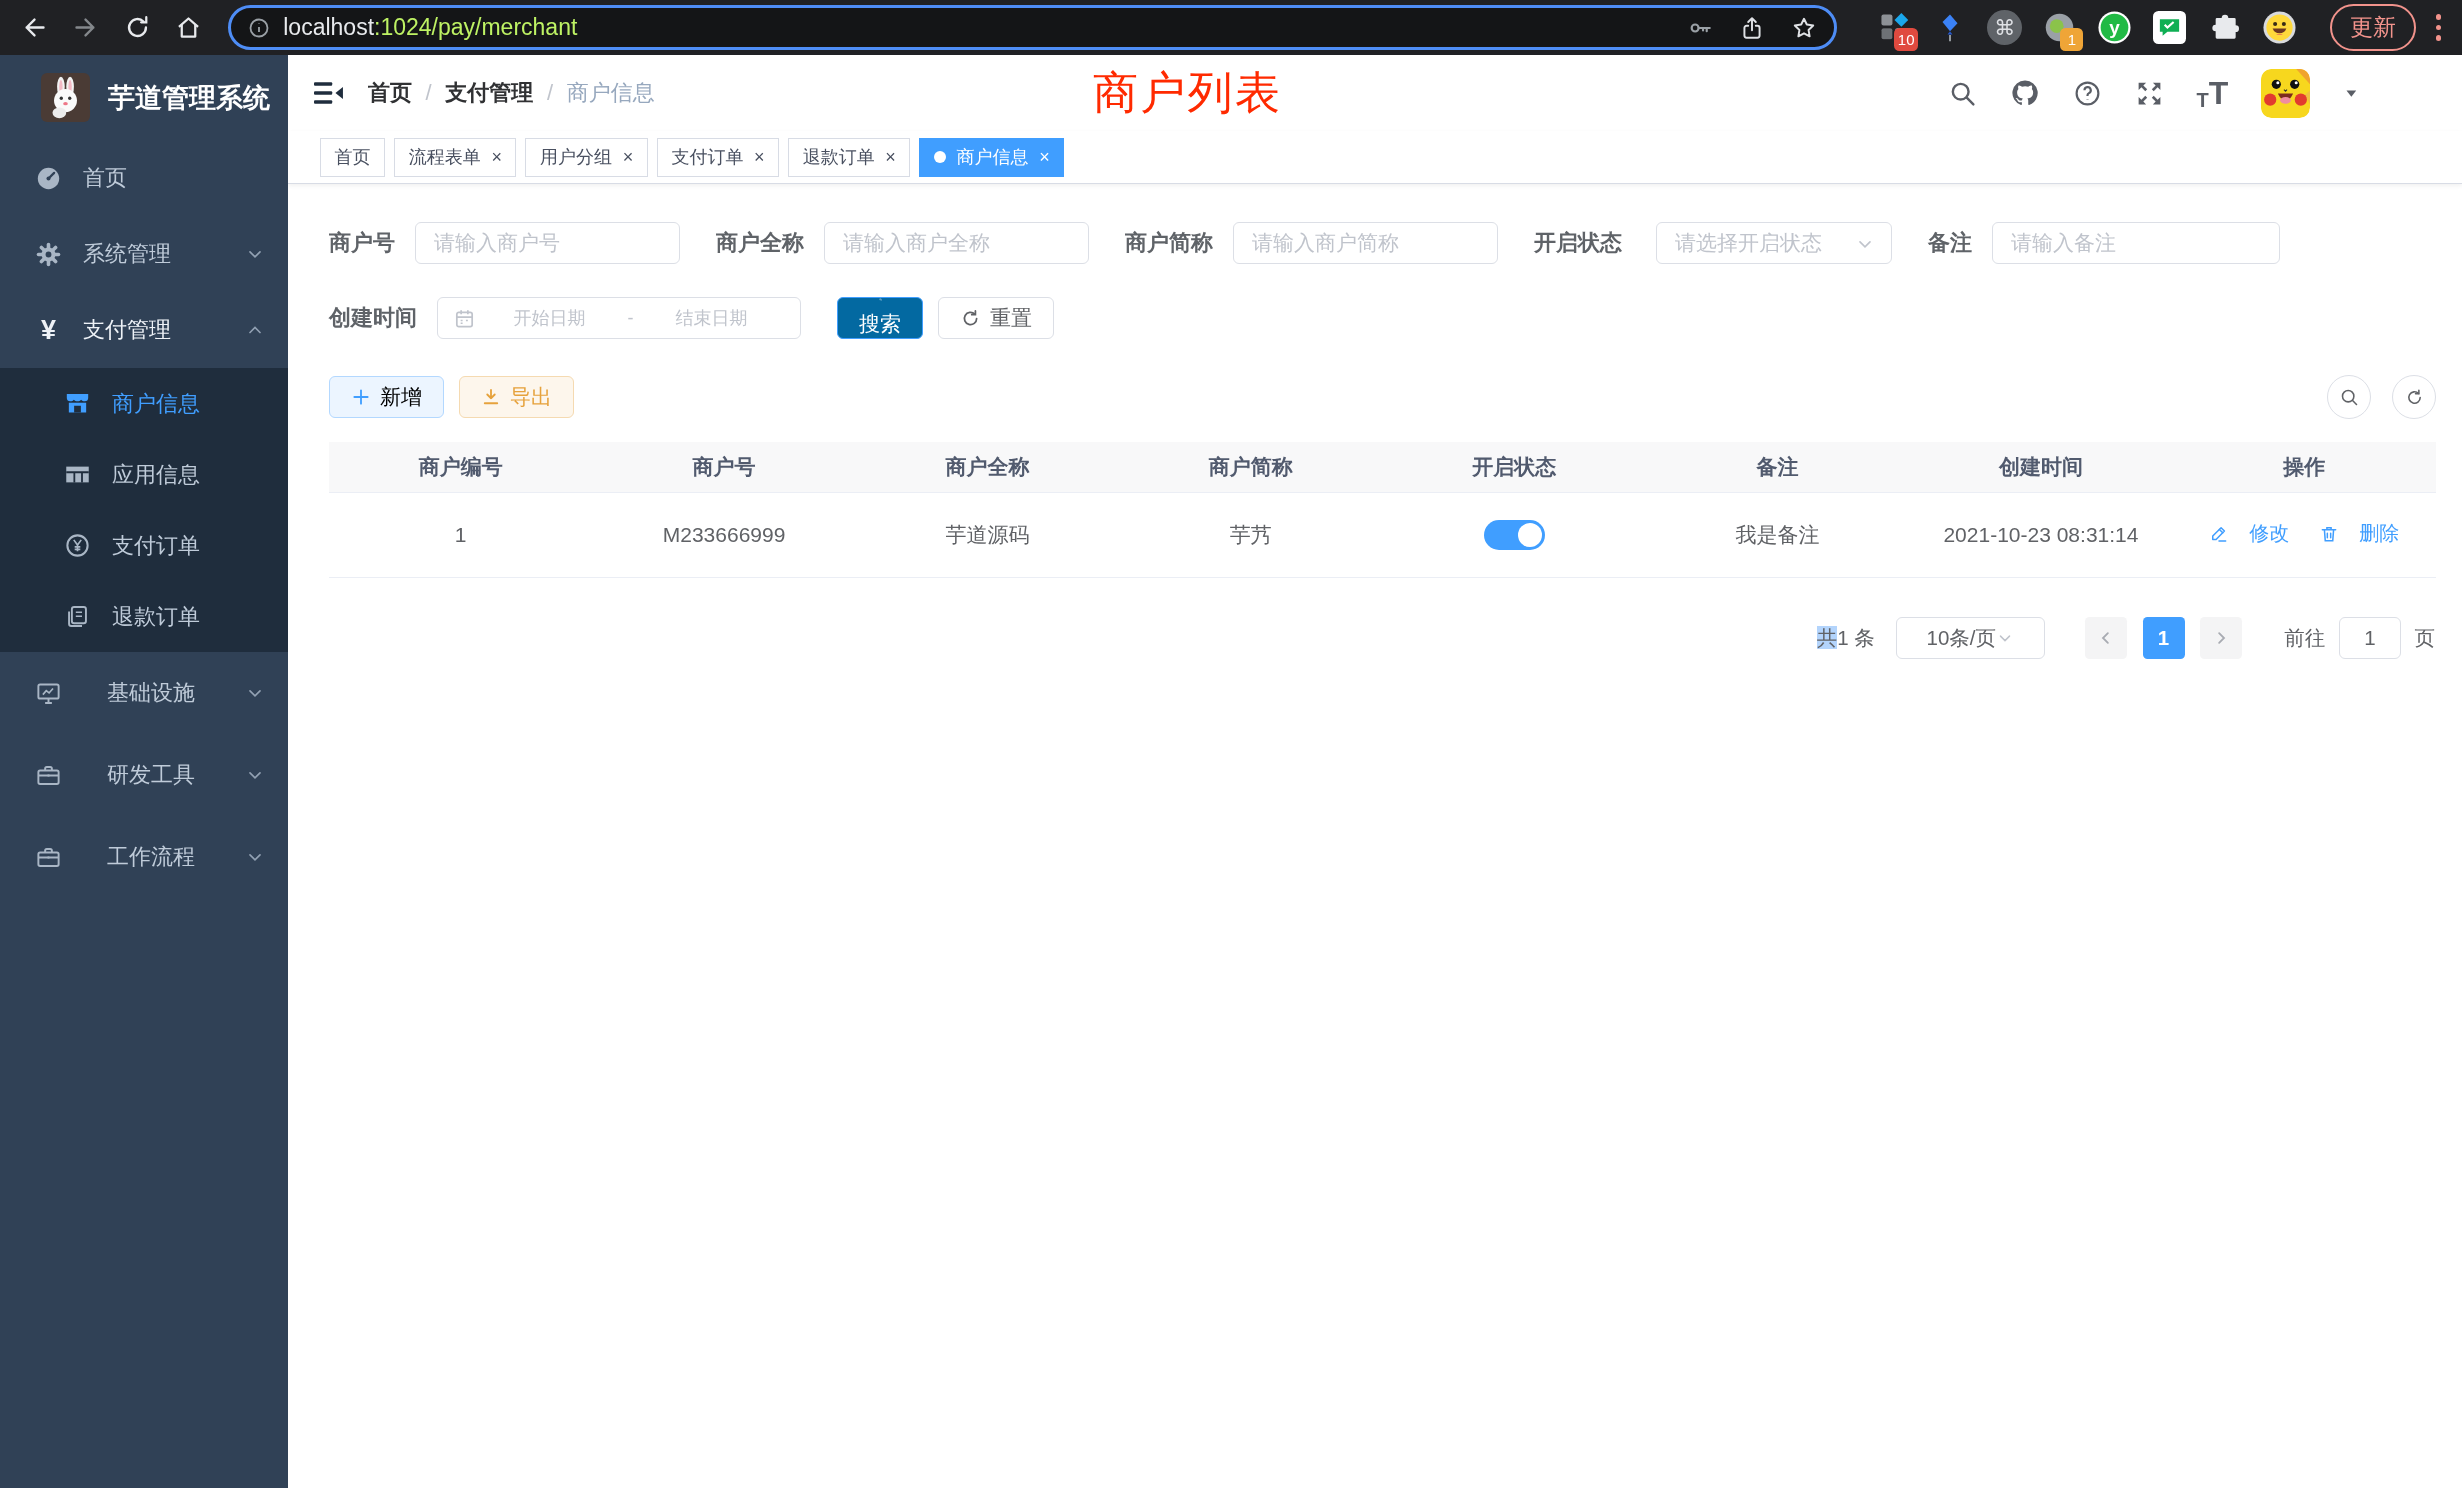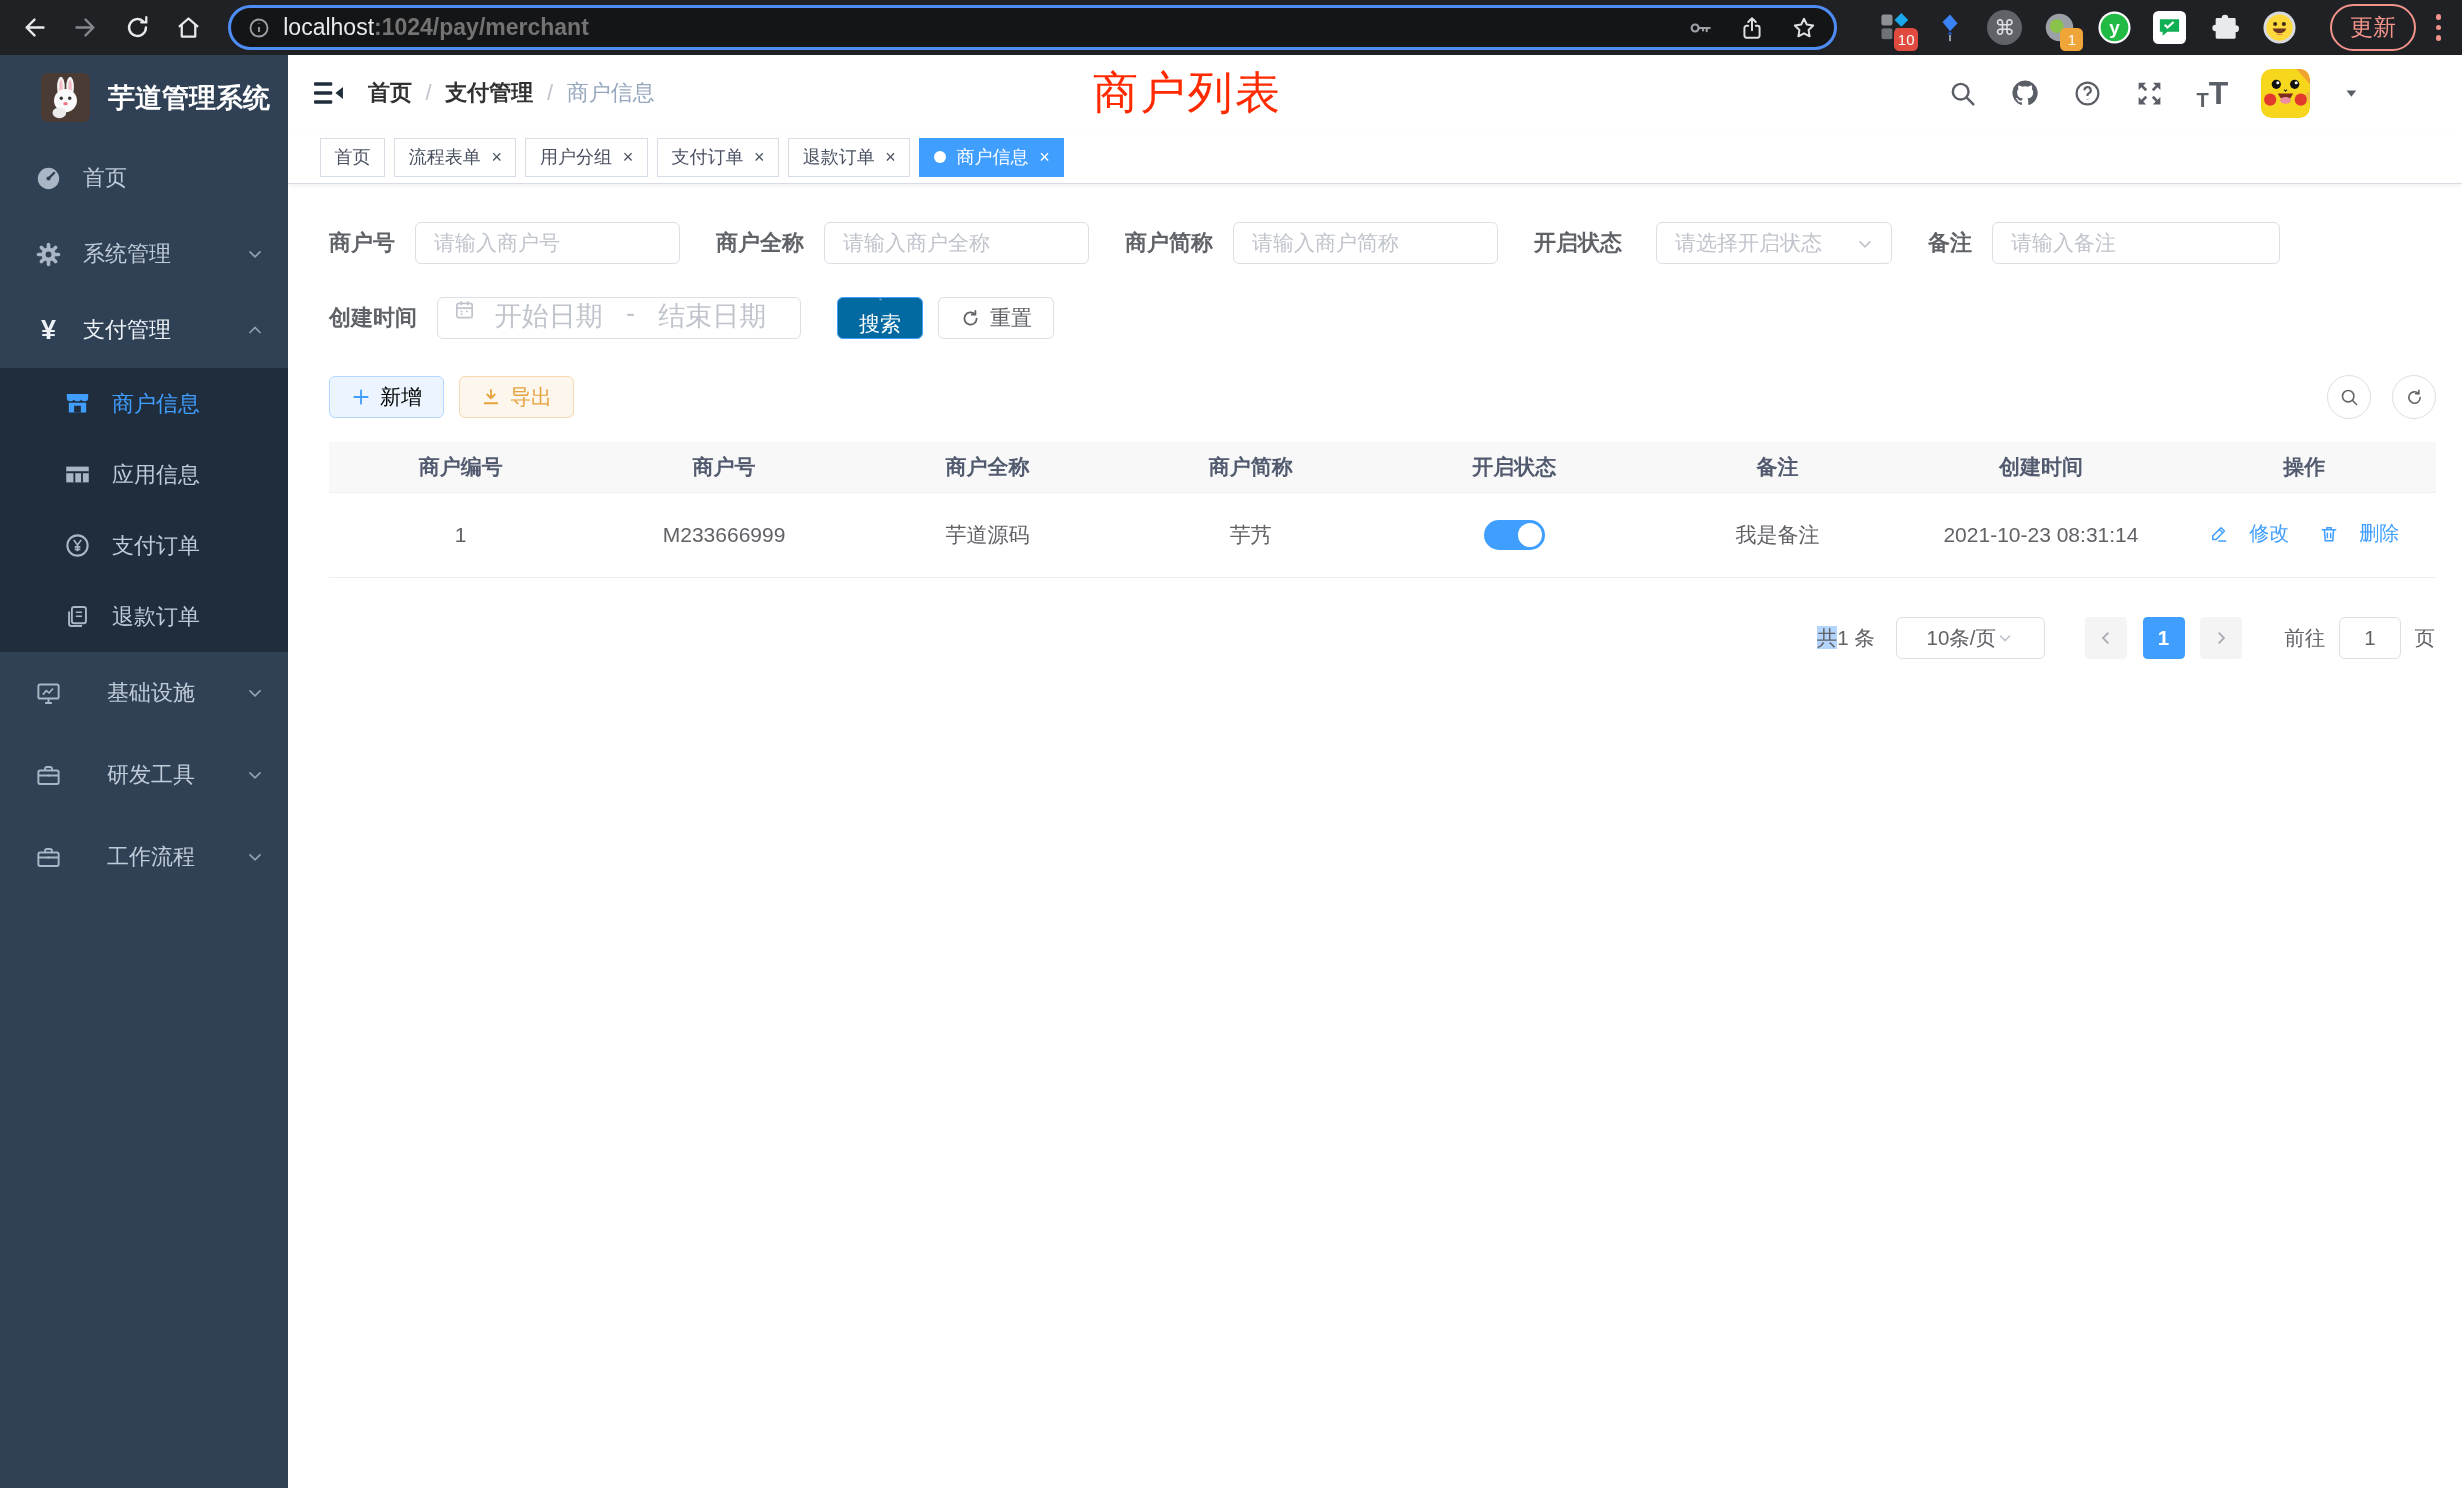--- a/index.html
+++ b/index.html
@@ -5,21 +5,21 @@
   * { margin:0; padding:0; box-sizing:border-box; }
   html,body { width:2462px; height:1489px; overflow:hidden; }
   body { font-family:"Liberation Sans","DejaVu Sans",sans-serif; background:#fff; color:#303133; }
   svg { display:block; }
 
   
   .chrome { height:55px; background:#202124; display:flex; align-items:center; padding:0 13.6px; }
   .navbtn { width:41px; height:41px; display:flex; align-items:center; justify-content:center; flex-shrink:0; margin-right:10.6px; border-radius:50%; }
   .addr { flex:1; max-width:1744px; height:45px; background:#141517; border:3px solid #4e8df6; border-radius:26px; display:flex; align-items:center; padding:0 16.7px; margin:0 7.6px; }
   .addr-url { font-size:23px; color:#e8eaed; margin-left:12px; white-space:nowrap; }
-  .addr-url .dim { color:#737373;font-weight:bold; }
+  .addr-url .dim { color:#bef264; }
   .addr-sp { flex:1; }
   .addr .tool { margin-left:26px; }
   .exts { display:flex; align-items:center; margin:0 15px 0 23px; }
   .ext { position:relative; width:35px; height:35px; margin:0 10px; display:flex; align-items:center; justify-content:center; }
   .badge { position:absolute; bottom:-6px; right:-6px; min-width:23px; height:23px; border-radius:5.3px; color:#fff; font-size:15px; display:flex; align-items:center; justify-content:center; padding:0 3.8px; }
   .badge.red { background:#e04a3f; }
   .badge.orange { background:#efa537; }
   .cmd-circle,.emoji-circle { width:35px; height:35px; border-radius:50%; background:#5f6368; color:#dfe1e5; font-size:21px; display:flex; align-items:center; justify-content:center; }
   .update-pill { border:2.3px solid #f2938c; color:#f2938c; font-size:23px; border-radius:757px; padding:6px 18px; margin:0 12px 0 7.6px; white-space:nowrap; }
   .kebab { display:flex; flex-direction:column; gap:5.3px; padding:4.5px 7.6px; }
@@ -64,21 +64,21 @@
   .frow + .frow { margin-top:33px; }
   .fg { display:flex; align-items:center; margin-right:36px; }
   .fg .flabel { font-size:22px; font-weight:700; color:#5f6368; margin-right:20px; white-space:nowrap; }
   .inp { height:42px; border:0.8px solid #dcdfe6; border-radius:6px; padding:0 18px; font-size:21px; color:#606266; background:#fff; outline:none; font-family:inherit; }
   .inp::placeholder { color:#c0c4cc; }
   .w350 { width:265px; }
   .w380 { width:288px; }
   .selwrap { position:relative; }
   .selwrap .inp { width:236px; padding-right:46px;margin-left:14px; }
   .selcaret { position:absolute; right:16.7px; top:12px; color:#c0c4cc; pointer-events:none; }
-  .datebox { width:364px; height:42px; border:0.8px solid #dcdfe6; border-radius:6px; display:flex; align-items:flex-start; padding:0 15px; font-size:27px; color:#c0c4cc; background:#fff; cursor:text; }
+  .datebox { width:364px; height:42px; border:0.8px solid #dcdfe6; border-radius:6px; display:flex; align-items:center; padding:0 15px; font-size:18px; color:#c0c4cc; background:#fff; cursor:text; }
   .datebox .ph { flex:1; text-align:center; }
   .datebox .dsep { color:#c0c4cc; padding:0 4.5px; }
 
   .btn { height:42px; border:0.8px solid #dcdfe6; border-radius:6px; background:#fff; color:#606266; font-size:21px; display:inline-flex; align-items:center; justify-content:center; gap:9px; padding:0 21px; cursor:pointer; font-family:inherit; white-space:nowrap; }
   .btn.primary { background:#0369a1; border-color:#409eff; color:#fff;flex-direction:column; }
   .btn.plain-blue { background:#ecf5ff; border-color:#b3d8ff; color:#000000; }
   .btn.plain-warn { background:#fdf6ec; border-color:#f5dab1; color:#e6a23c; }
   .ml20 { margin-left:15px; }
 
   

